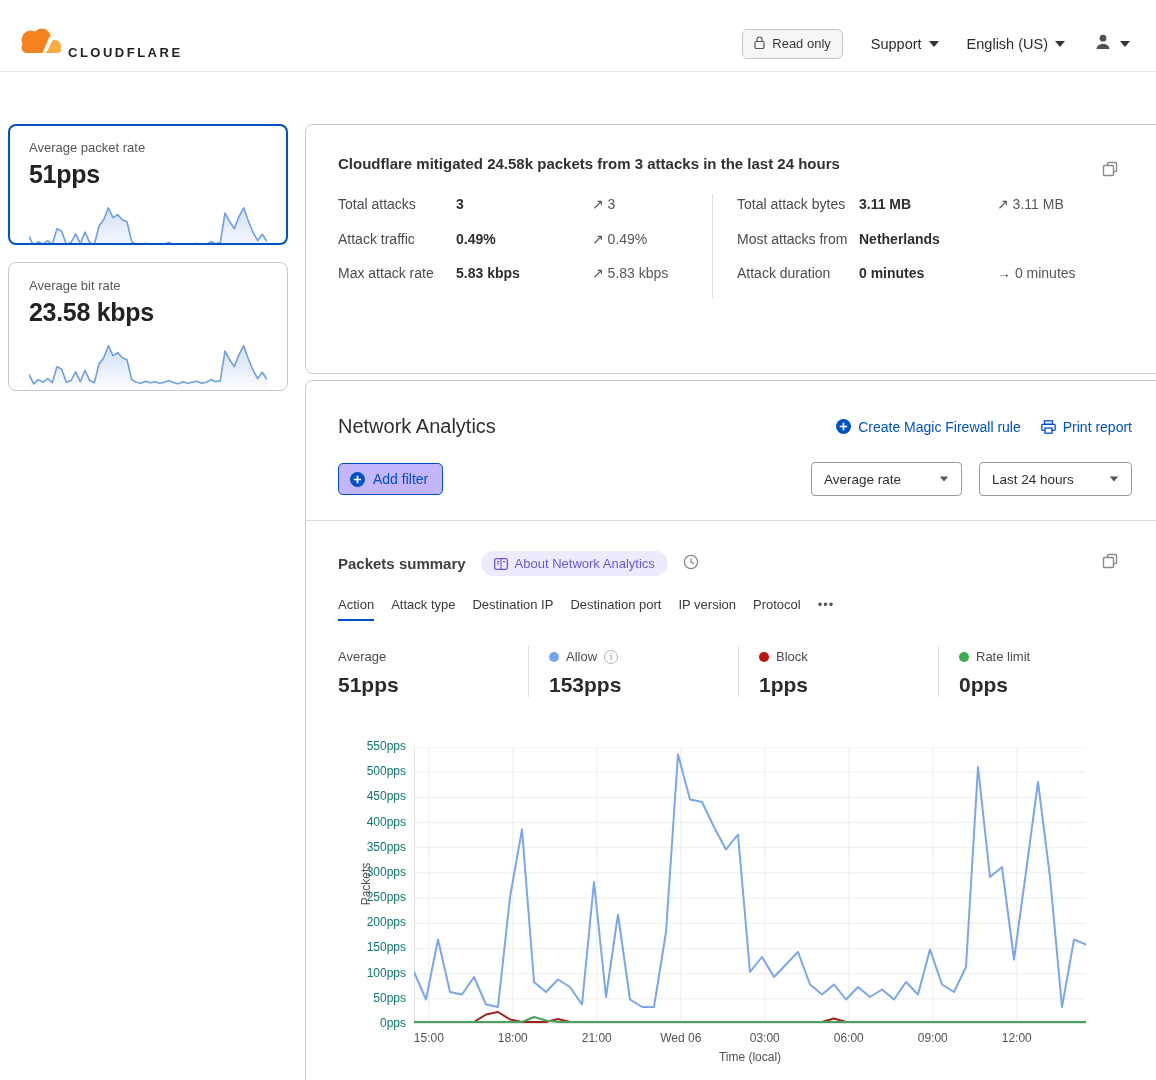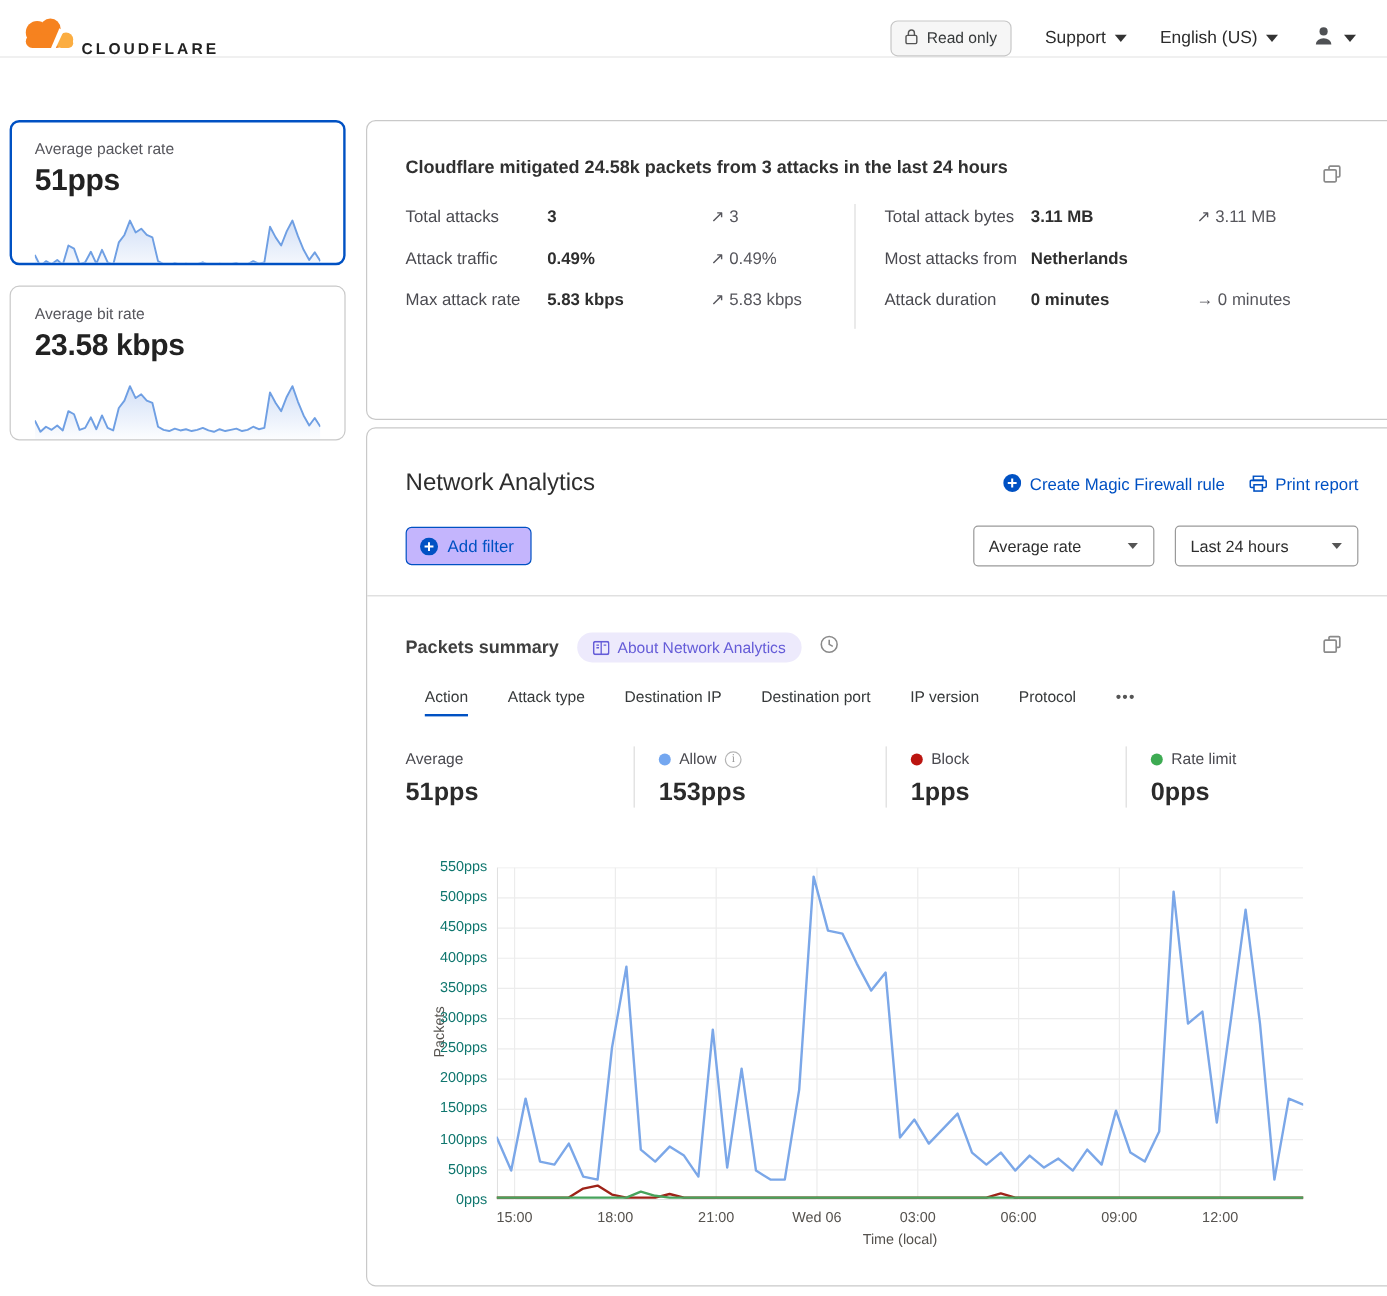--- a/index.html
+++ b/index.html
@@ -1,20 +1,20 @@
 <!DOCTYPE html>
 <html><head>
 <meta charset="utf-8">
 <style>
   * { margin:0; padding:0; box-sizing:border-box; }
   html,body { width:1156px; height:1080px; overflow:hidden; background:#fff;
     font-family:"Liberation Sans","DejaVu Sans",sans-serif; color:#36393a; }
 
   
-  .topbar { height:48px; display:flex; align-items:center; justify-content:space-between;
+  .topbar { height:72px; display:flex; align-items:center; justify-content:space-between;
     padding:16px 26px 0 14px; border-bottom:1px solid #e6e6e6; }
   .brand { display:flex; align-items:flex-end; gap:2px; }
   .brand-text { font-size:13px; font-weight:bold; letter-spacing:2.5px; color:#222; padding-bottom:4px; }
   .topbar-right { display:flex; align-items:center; gap:28px;margin-left:46px; }
   .chip { display:flex; align-items:center; gap:7px; background:#f6f6f6; border:1px solid #c7c7c7;
     border-radius:6px; padding:6px 11px; font-size:13px; color:#36393a; }
   .nav-item { display:flex; align-items:center; gap:7px; font-size:14.5px; color:#2b2b2b; cursor:pointer; }
   .caret { width:0; height:0; border-left:5px solid transparent; border-right:5px solid transparent;
     border-top:6px solid #333; display:inline-block; }
 
@@ -64,21 +64,21 @@
   .select .caret { border-top-color:#555; transform:scale(0.85); }
   .section-divider { border-top:1px solid #d9d9d9; }
 
   
   .ps-section { padding:30px 32px 0 32px; position:relative; }
   .ps-head { display:flex; align-items:center; gap:15px; }
   .ps-title { font-size:15px; font-weight:bold; color:#404040; }
   .pill { display:flex; align-items:center; gap:7px; background:#edeafc; color:#655cd8;
     border-radius:14px; padding:5px 13px; font-size:13px; cursor:pointer; }
   .tabs { display:flex; gap:17px; margin-top:21px; font-size:13px; color:#36393a; }
-  .tab { padding-bottom:7px; cursor:pointer;margin-left:16px; }
+  .tab { padding-bottom:7px; cursor:pointer; }
   .tab.active { border-bottom:2px solid #0051c3; }
   .tab.more { letter-spacing:1px; color:#555; }
 
   .pstats { display:grid; grid-template-columns:190px 210px 200px 210px; margin-top:25px; }
   .pstat { padding-top:3px; }
   .pstat + .pstat { border-left:1px solid #dcdcdc; padding-left:20px; }
   .pstat-label { display:flex; align-items:center; gap:7px; font-size:13px; color:#4a4a50; }
   .dot { width:10px; height:10px; border-radius:50%; display:inline-block; }
   .pstat-value { font-size:21px; font-weight:bold; color:#2b2b2b; margin-top:9px; }
   .info-icon { width:14px; height:14px; border:1px solid #b5b5b5; border-radius:50%; color:#9a9a9a;

